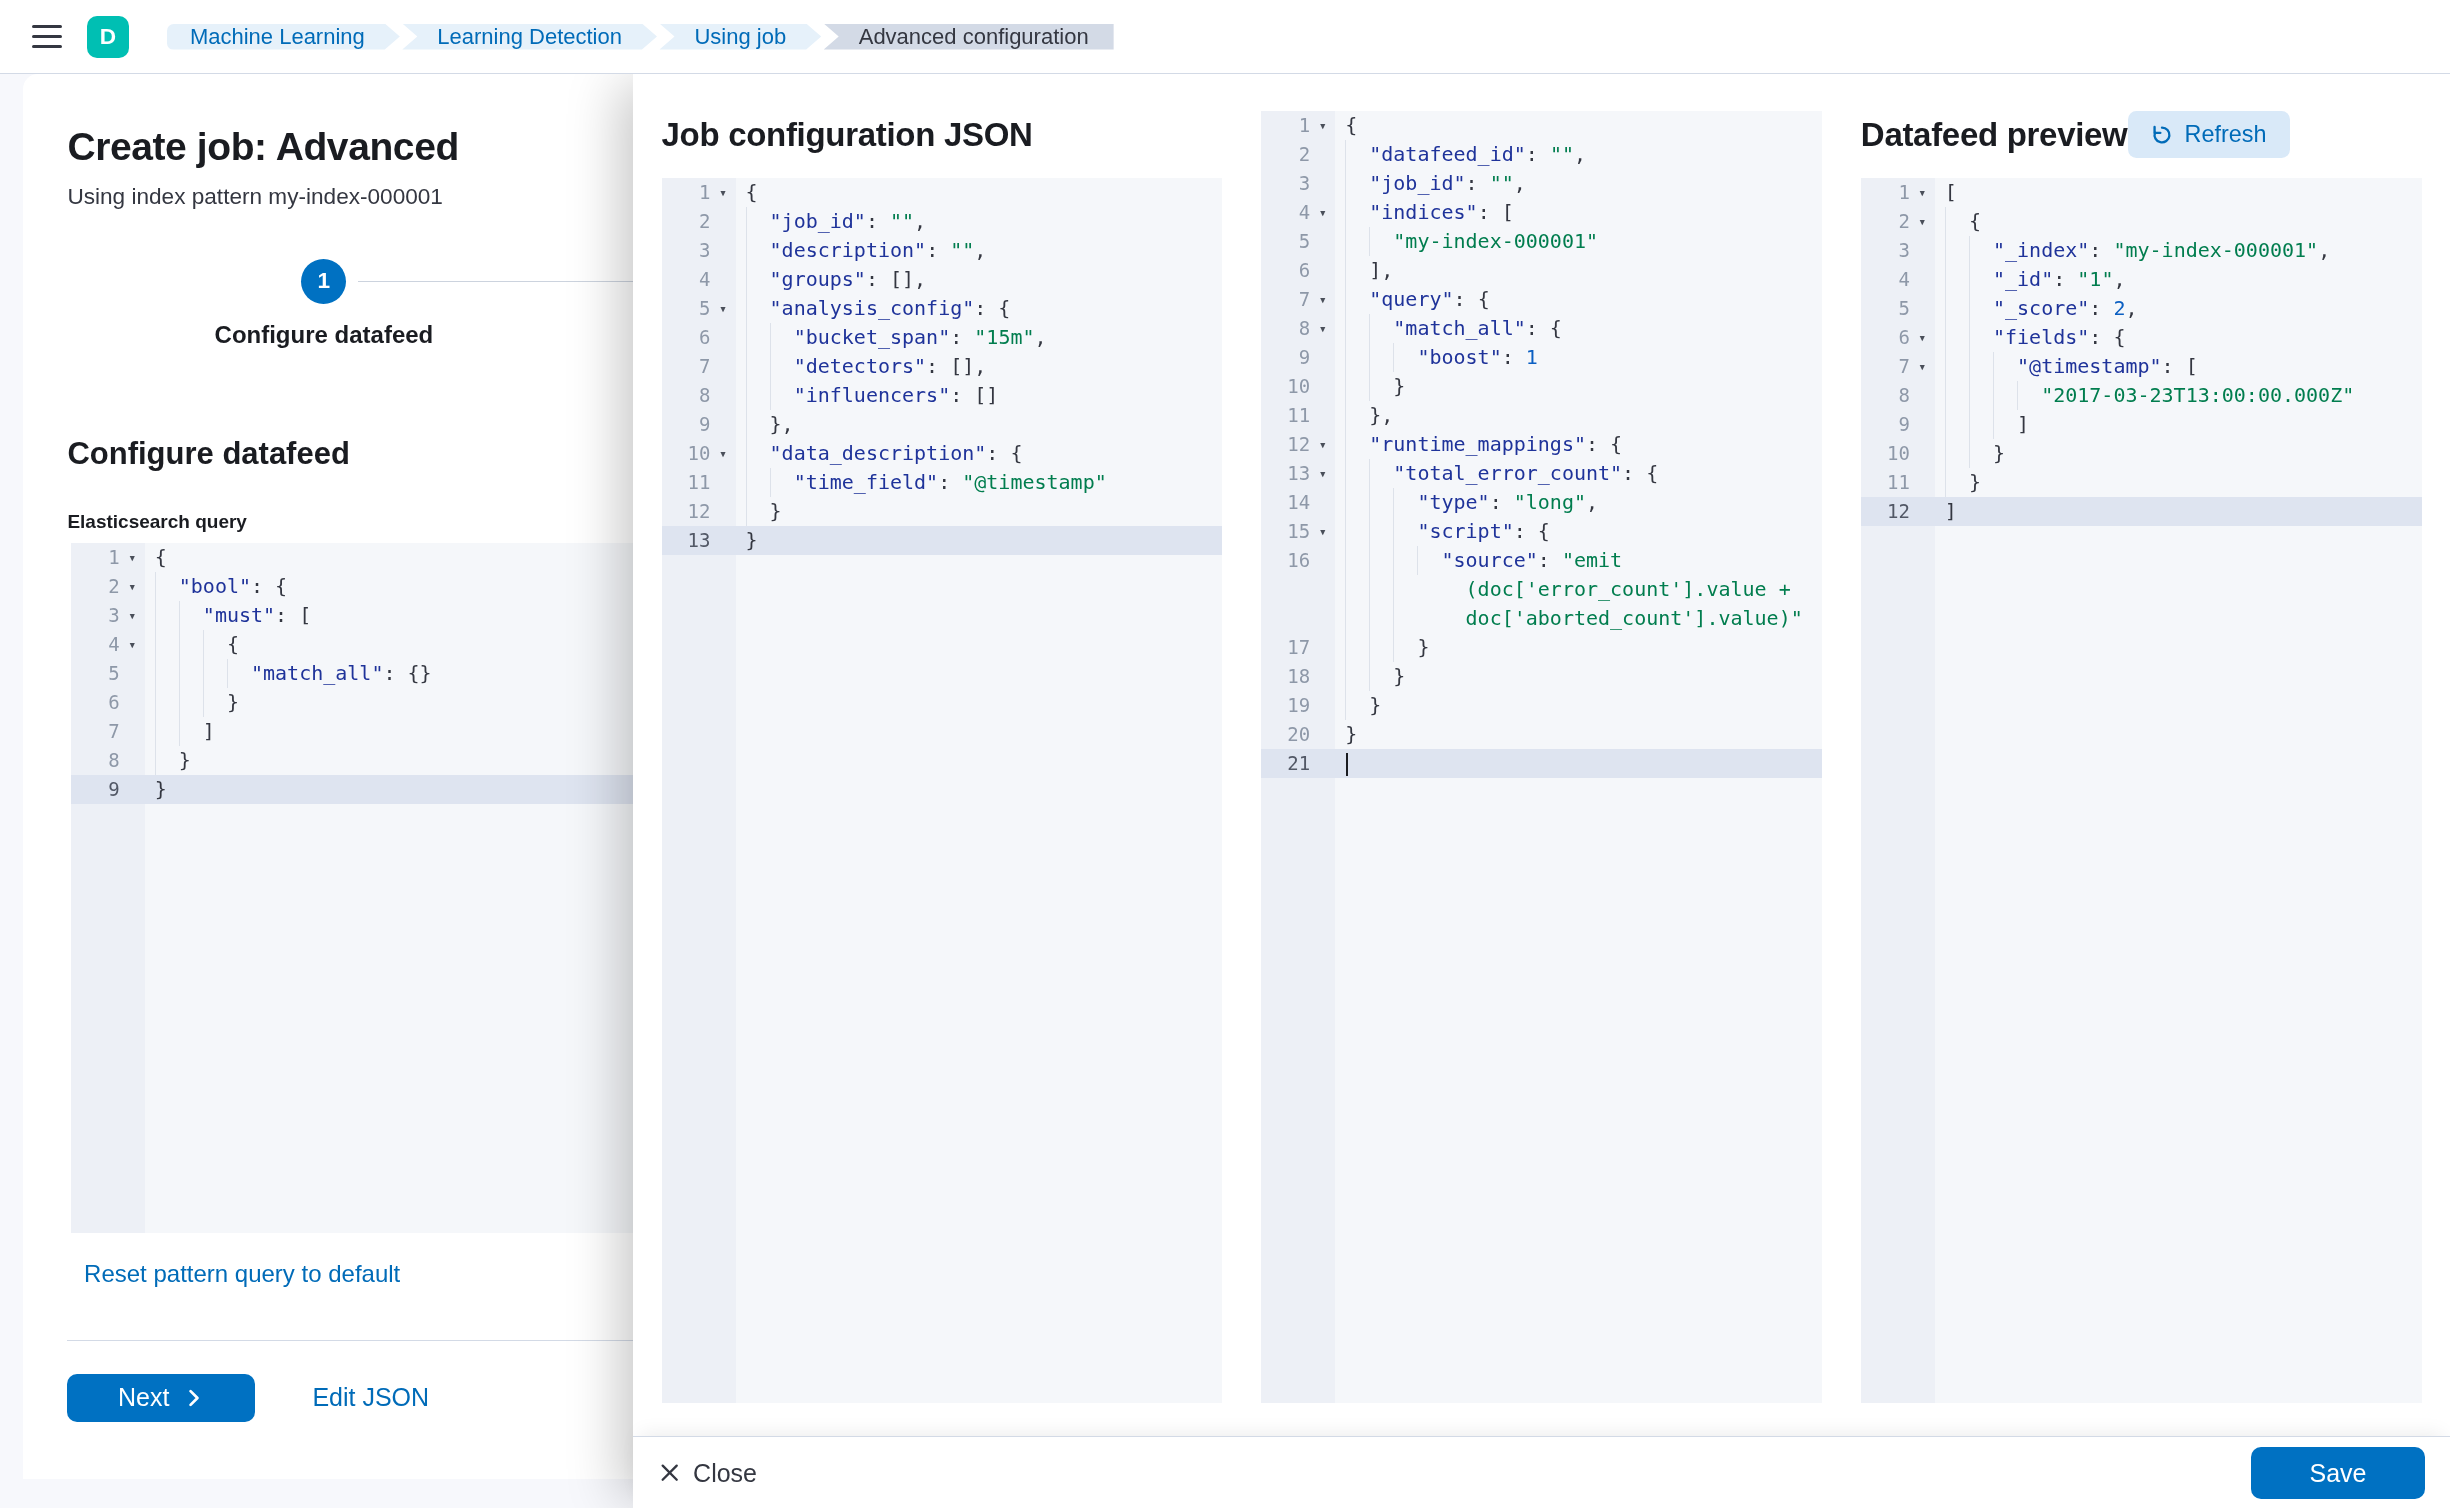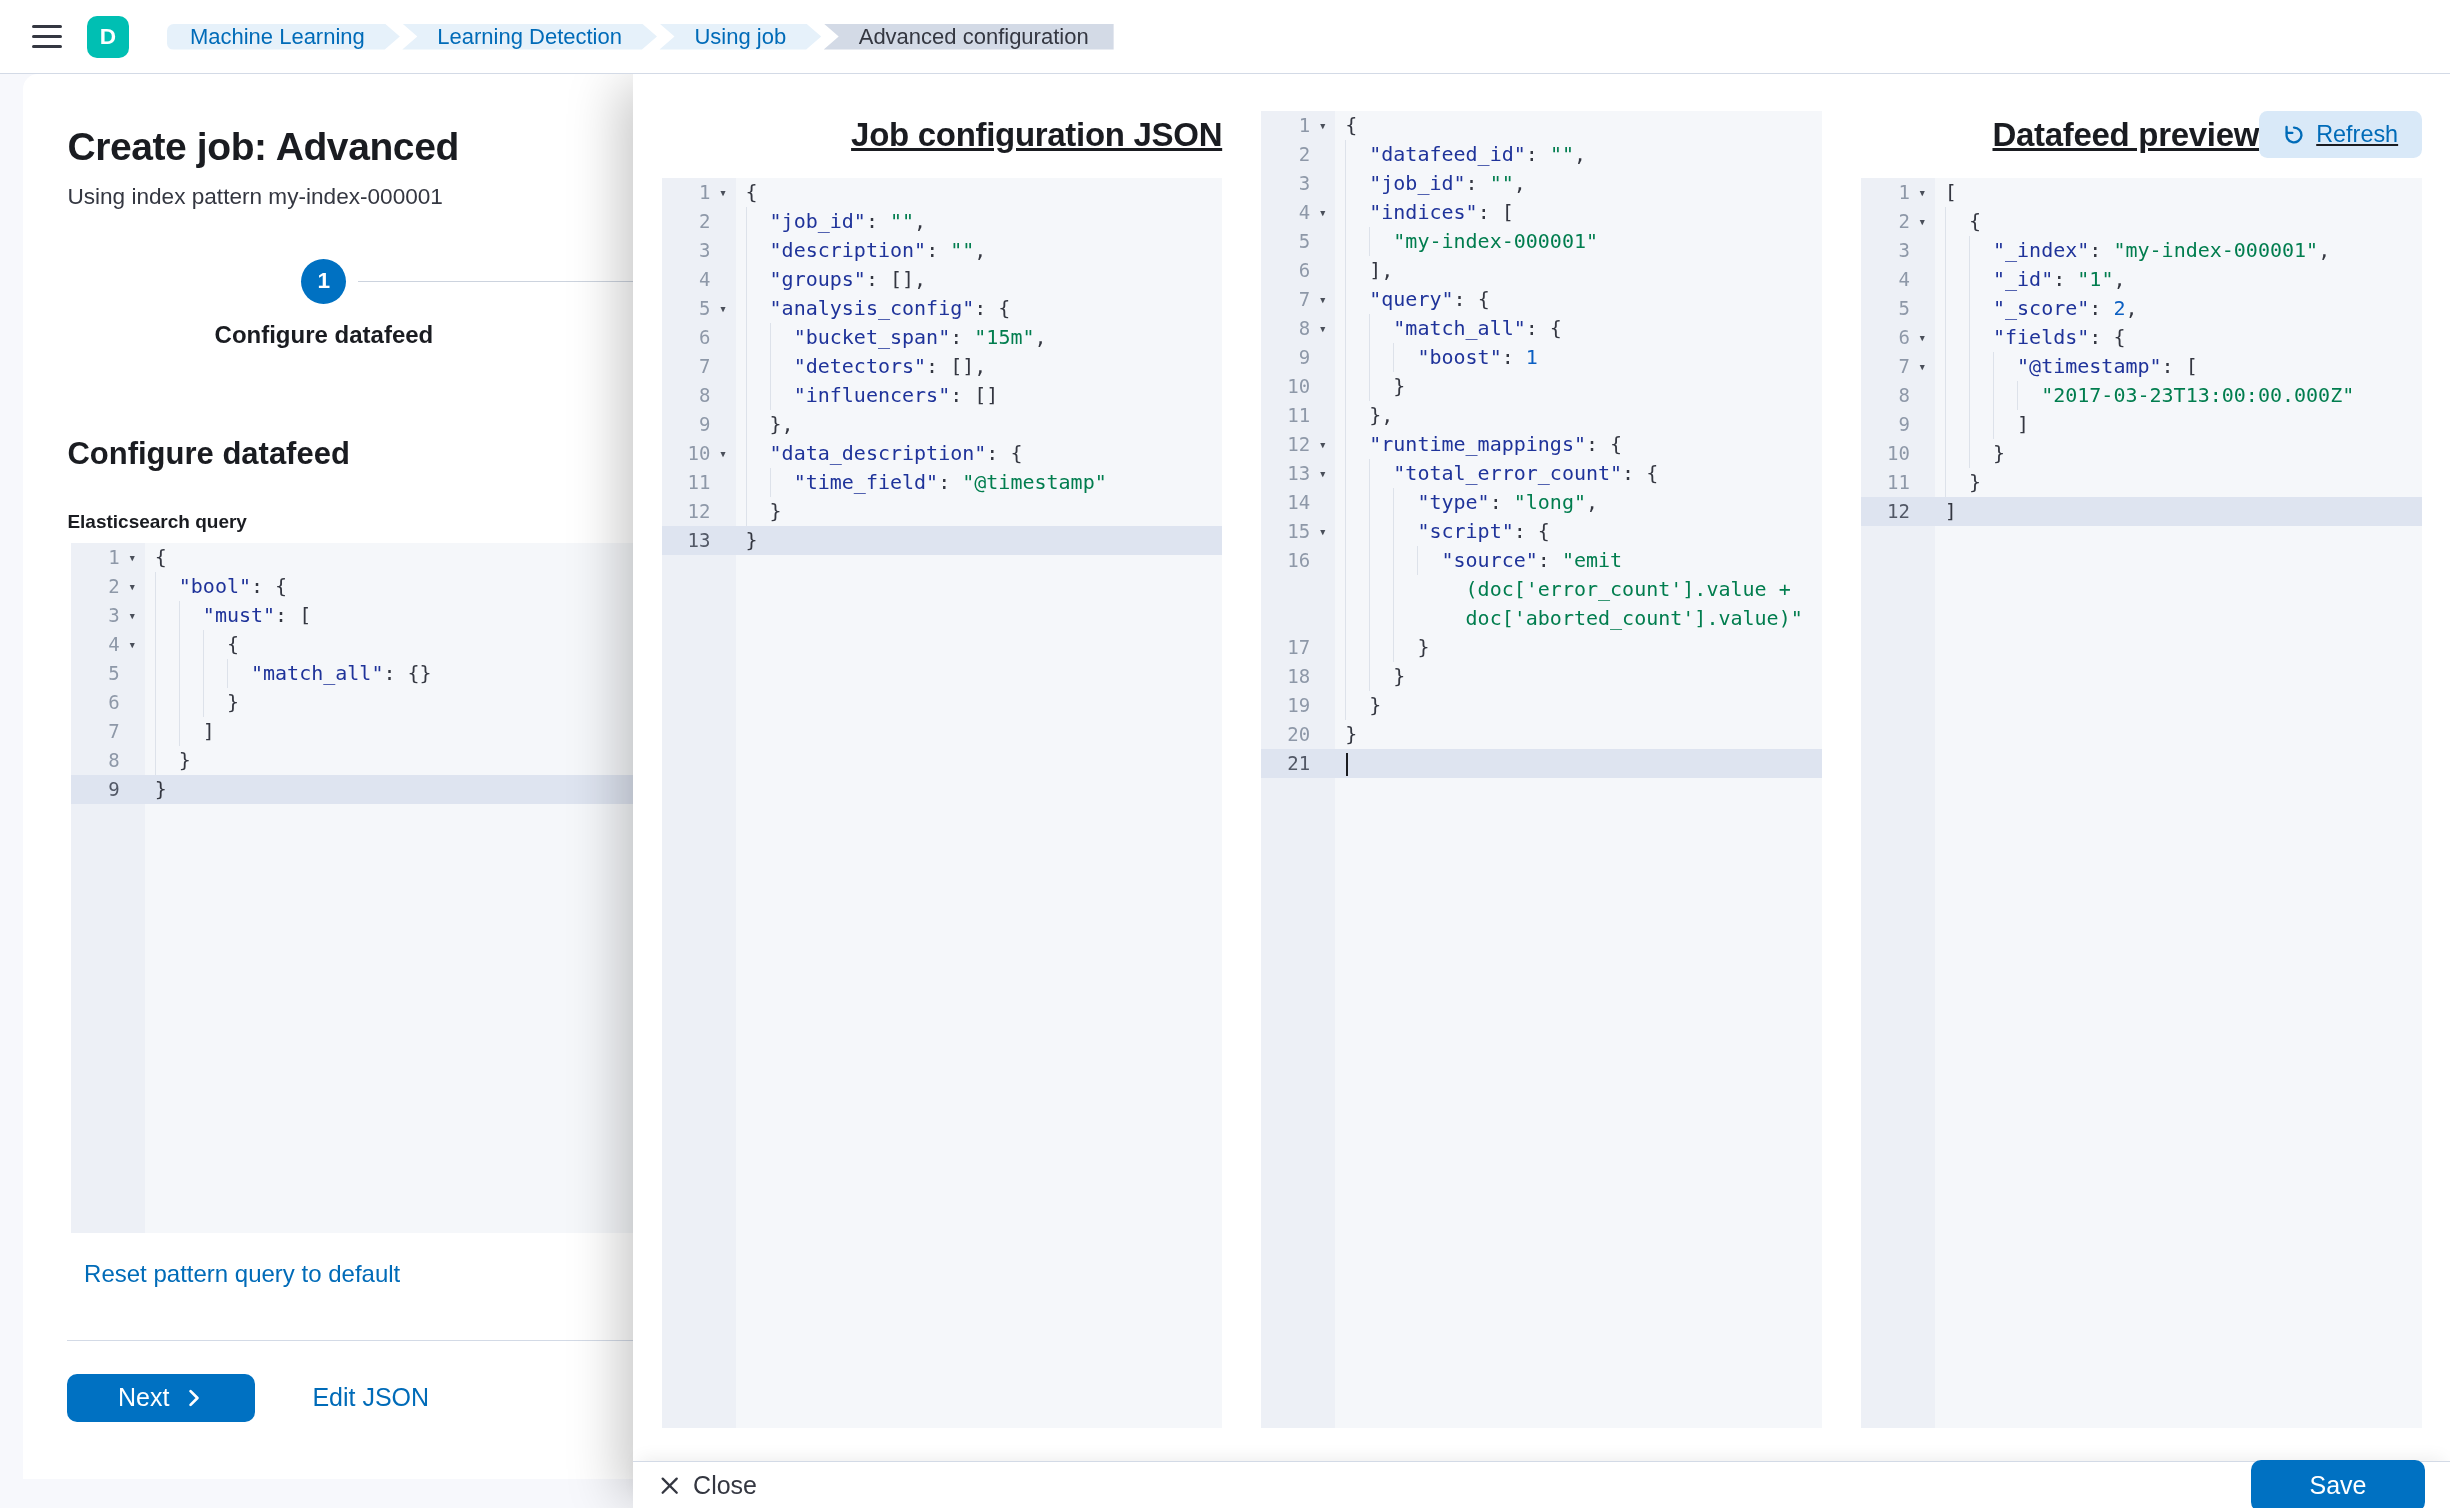--- a/index.html
+++ b/index.html
@@ -79,30 +79,30 @@
 
   
   .flyout {
     position: absolute; left: 633px; top: 74px; right: 0; bottom: 0; background: #fff;
     box-shadow: -23.4px 0 50px -10px rgba(0, 0, 0, 0.22); z-index: 10;
     display: flex; flex-direction: column;
   }
   .flyout-body { flex: 1; display: flex; gap: 39px; padding: 37px 28.5px 33px 28.5px; min-height: 0; }
   .col { flex: 1; min-width: 0; display: flex; flex-direction: column; }
   .col-head { height: 47px; margin-bottom: 20px; display: flex; align-items: center;
-    justify-content: flex-end; text-decoration: underline; }
+    justify-content: flex-start; }
   .col-heading { font-size: 33px; font-weight: 700; line-height: 44px; letter-spacing: -0.3px; }
   .btn-light {
     background: var(--light-btn-bg, #d9e9f8); color: var(--link, #006bb8); border: none; border-radius: 8.4px;
     height: 47px; padding: 0 23.4px; font-family: inherit; font-size: 23.4px; font-weight: 500;
     display: inline-flex; align-items: center; gap: 11.7px; cursor: pointer;
   }
   .col .editor { flex: 1; }
   .flyout-footer {
-    height: 48px; background: #fff; border-top: 0.8px solid #d3dae6;
+    height: 73px; background: #fff; border-top: 0.8px solid #d3dae6;
     box-shadow: 0 -8.4px 18.4px -6.7px rgba(0, 0, 0, 0.08);
     display: flex; align-items: center; justify-content: space-between; padding: 0 25px 0 25px;
   }
   .btn-empty {
     background: none; border: none; font-family: inherit; font-size: 25px; font-weight: 500;
     color: #343741; display: inline-flex; align-items: center; gap: 11.7px; cursor: pointer;
   }
   .save-btn { height: 52px; min-width: 174px; padding: 11px 37px; font-size: 25px; }
 
   

